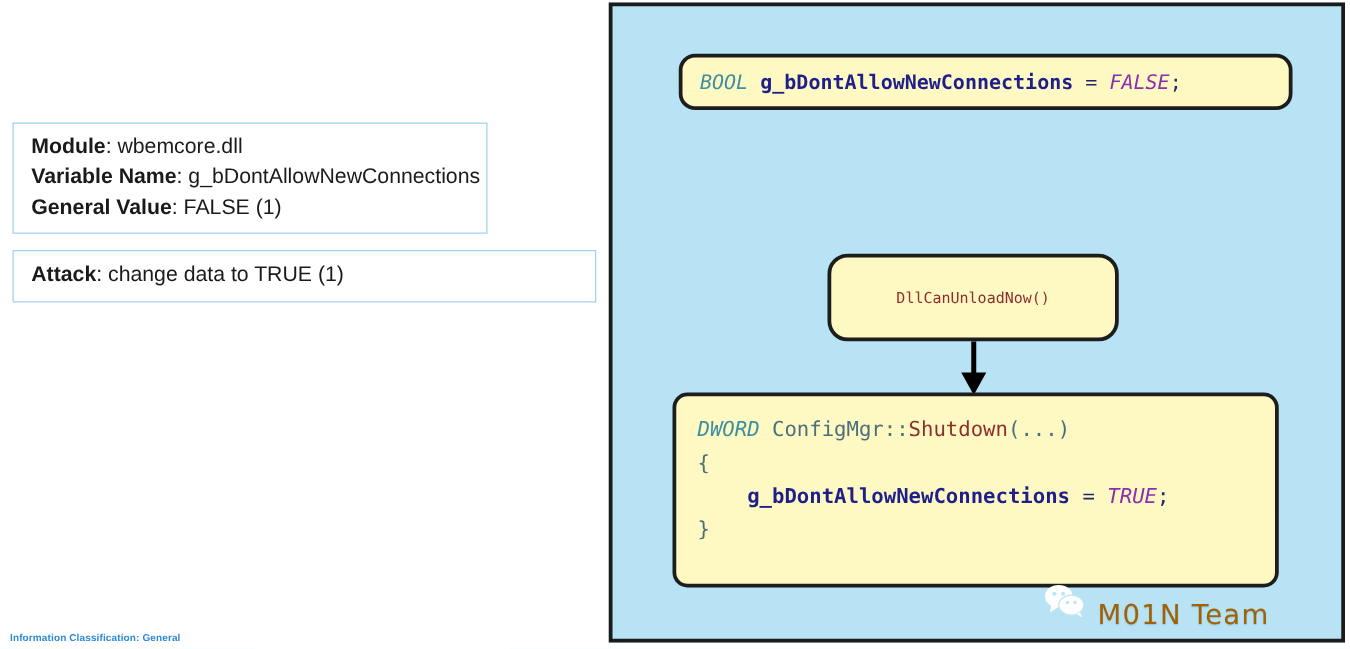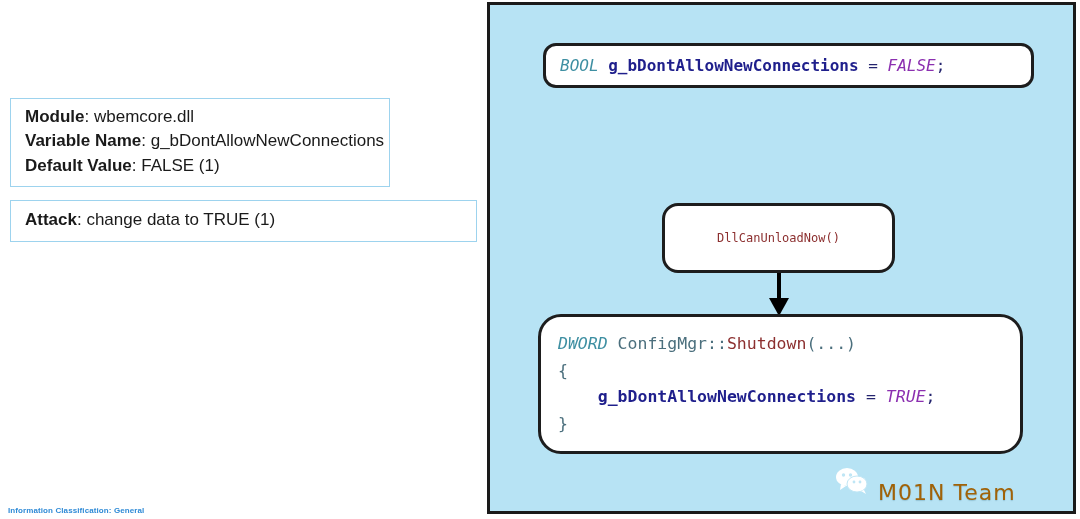--- a/index.html
+++ b/index.html
@@ -73,21 +73,21 @@
     text-align: center;
     font-size: 24px;
     font-weight: bold;
     color: #111111;
     letter-spacing: -0.2px;
   }
 
   .code-box {
     position: absolute;
     box-sizing: border-box;
-    background: #ffffff;
+    background: #fef9c3;
     border: 3px solid #1d1d1d;
     border-radius: 14px;
     font-family: "DejaVu Sans Mono", monospace;
     font-size: 16.5px;
     color: #3f6c7d;
     white-space: pre;
   }
 
   #code-box-decl {
     left: 53px;
@@ -110,22 +110,22 @@
     display: flex;
     align-items: center;
     justify-content: center;
     font-size: 12px;
   }
 
   #code-box-shutdown {
     left: 48px;
     top: 309px;
     width: 485px;
-    height: 140px;
-    border-radius: 23px;
+    height: 156px;
+    border-radius: 12px;
     padding: 14px 0 0 17px;
     line-height: 1.62;
     font-size: 16.5px;
   }
 
   
   .k-type   { color: #3e8fa2; font-style: italic; }
   .k-var    { color: #1f1f8c; font-weight: bold; }
   .k-const  { color: #8b2fb0; font-style: italic; }
   .k-punct  { color: #24246e; }
@@ -159,21 +159,21 @@
     text-shadow: 0 1px 1px rgba(120,170,190,0.55);
     margin-top: 23px;
   }
 </style>
 </head>
 <body>
 
 <div class="info-box" id="info-box-module">
   <div class="info-line"><span class="lbl">Module</span><span>: wbemcore.dll</span></div>
   <div class="info-line"><span class="lbl">Variable Name</span><span>: g_bDontAllowNewConnections</span></div>
-  <div class="info-line"><span class="lbl">Default Value</span><span>: FALSE (1)</span></div>
+  <div class="info-line"><span class="lbl">General Value</span><span>: FALSE (1)</span></div>
 </div>
 
 <div class="info-box" id="info-box-attack">
   <div class="info-line"><span class="lbl">Attack</span><span>: change data to TRUE (1)</span></div>
 </div>
 
 <div class="footer-note">Information Classification: General</div>
 
 <div id="diagram-panel">
 

